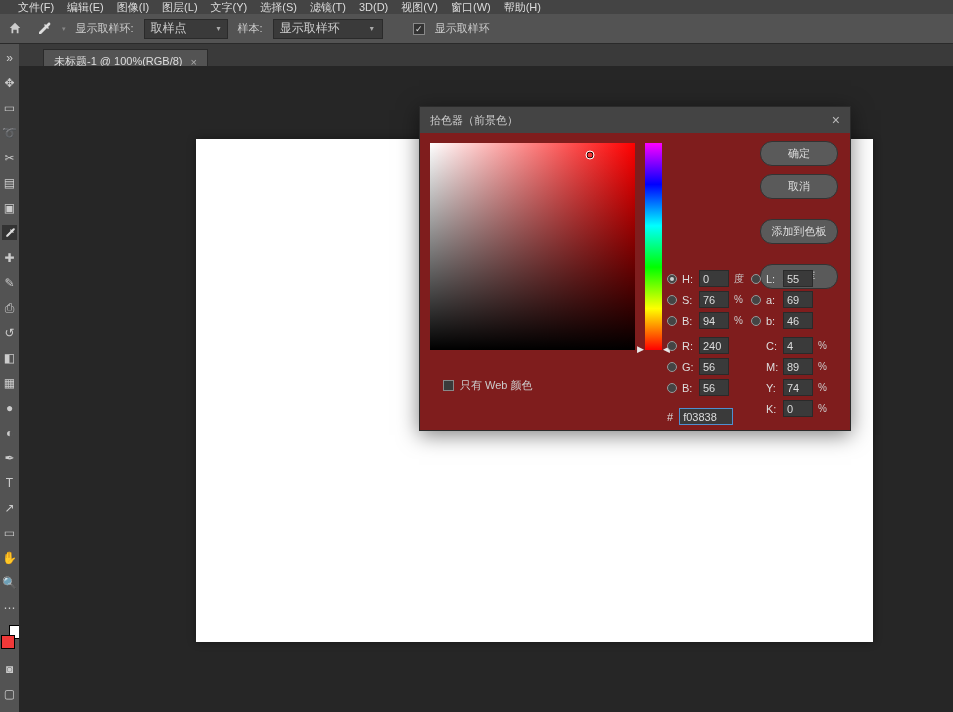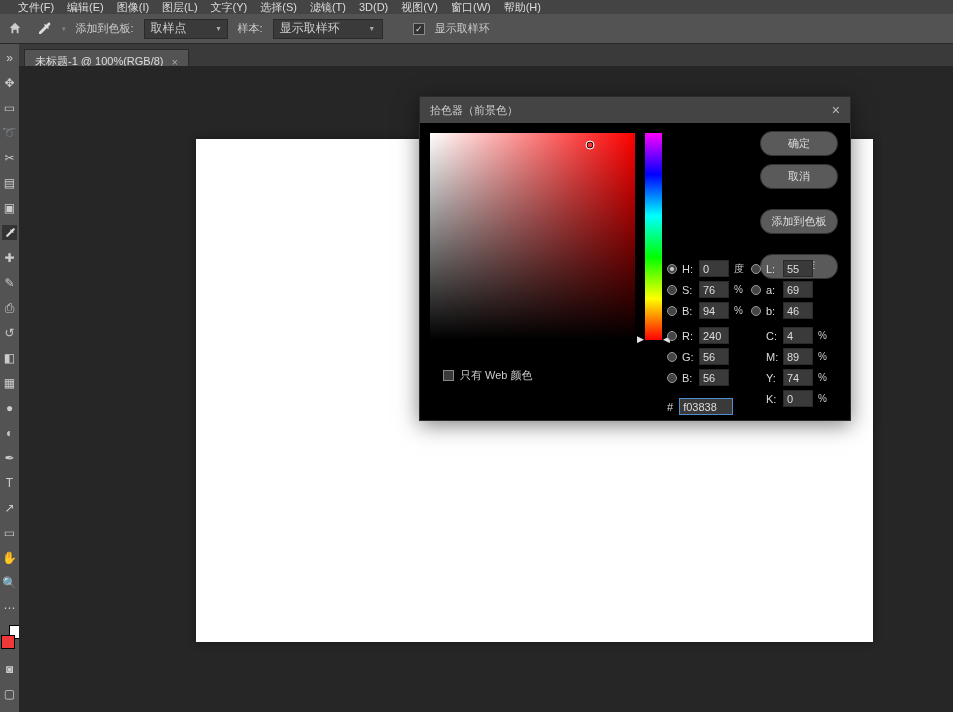--- a/index.html
+++ b/index.html
@@ -12,38 +12,38 @@
 
 .optionsbar { height: 30px; background: #535353; display: flex; align-items: center; padding-left: 8px; gap: 10px; font-size: 11px; color: #ccc; border-bottom: 1px solid #2a2a2a; }
 .home-icon { width: 16px; height: 16px; display: inline-block; }
 .tool-icon { width: 20px; height: 20px; display: flex; align-items: center; justify-content: center; }
 .tool-corner { font-size: 7px; color: #888; margin-left:-2px; }
 .opt-select { background: #3a3a3a; color: #ccc; border: 1px solid #2a2a2a; padding: 1px 6px; font-size: 12px; height: 20px; display:flex; align-items:center; gap:30px; }
 .opt-select::after { content:"▾"; font-size:8px; color:#aaa; }
 .chk { width: 12px; height: 12px; border: 1px solid #888; background:#333; display:inline-flex; align-items:center; justify-content:center; font-size:9px; color:#ddd; }
 
 
-.tabbar { height: 28px; background: #3a3a3a; display: flex; align-items: flex-end; padding-left: 24px; }
+.tabbar { height: 28px; background: #3a3a3a; display: flex; align-items: flex-end; padding-left: 24px; margin-left: 19px; }
 .doc-tab { background: #535353; color: #ddd; font-size: 11px; padding: 4px 10px 3px 10px; border: 1px solid #2a2a2a; border-bottom:none; display:flex; align-items:center; gap:8px; }
 .doc-tab .close { color:#aaa; cursor:pointer; }
 
 
 .toolbar-left { position: absolute; left: 0; top: 44px; width: 19px; bottom: 0; background: #535353; display: flex; flex-direction: column; align-items:center; padding-top:6px; gap:10px; }
 .toolbar-left .titem { width:15px; height:15px; display:flex; align-items:center; justify-content:center; color:#ccc; font-size:12px; cursor:pointer; }
 .toolbar-left .titem.active { background:#333; }
 .color-swatch { width:14px; height:14px; margin-top:6px; }
 .fg { background:#f03838; border:1px solid #000; }
 .bg { background:#fff; border:1px solid #000; margin-top:-8px; margin-left:4px; }
 
 
 .canvas-area { position:absolute; left:19px; top:66px; right:0; bottom:0; background:#262626; }
 .canvas { position:absolute; left:177px; top:73px; width:677px; height:503px; background:#fff; box-shadow:0 0 8px rgba(0,0,0,.4); }
 
 
-.picker { position:absolute; left:419px; top:96px; width:432px; height:325px; background:#000000; border:1px solid #2b2b2b; box-shadow:0 4px 20px rgba(0,0,0,.5); color:#ccc; font-size:11px; }
+.picker { position:absolute; left:419px; top:106px; width:432px; height:325px; background:#7f1d1d; border:1px solid #2b2b2b; box-shadow:0 4px 20px rgba(0,0,0,.5); color:#ccc; font-size:11px; }
 .picker-title { height:26px; background:#444; display:flex; align-items:center; padding:0 10px; justify-content:space-between; }
 .picker-close { cursor:pointer; color:#bbb; font-size:14px; }
 .picker-body { padding:10px 12px 10px 10px; display:flex; gap:10px; position:relative; }
 
 
 .sv { width:205px; height:207px; position:relative; cursor:crosshair;
   background:
     linear-gradient(to top, #000, rgba(0,0,0,0)),
     linear-gradient(to right, #fff, #ff0000);
 }
@@ -109,21 +109,21 @@
     <svg width="14" height="14" viewBox="0 0 16 16">
         <path d="M8 2 L14 8 L12 8 L12 14 L10 14 L10 10 L6 10 L6 14 L4 14 L4 8 L2 8 Z" fill="#ccc"></path>
       </svg>
   </span>
   <span class="tool-icon">
     <svg width="16" height="16" viewBox="0 0 16 16">
         <path d="M14 2c-1-1-2 0-3 1l-1 1-1-1-1 1 1 1-6 6v2h2l6-6 1 1 1-1-1-1 1-1c1-1 2-2 1-3z" fill="#ddd"></path>
       </svg>
   </span>
     <span class="tool-corner">▾</span>
-  <span>添加到色板:</span>
+  <span>显示取样环:</span>
   <div class="opt-select">
       <span>取样点</span>
     </div>
   <span>样本:</span>
   <div class="opt-select" style="min-width:110px">
       <span>显示取样环</span>
     </div>
   <span style="width:10px"></span>
   <span class="chk">✓</span>
   <span>显示取样环</span>

